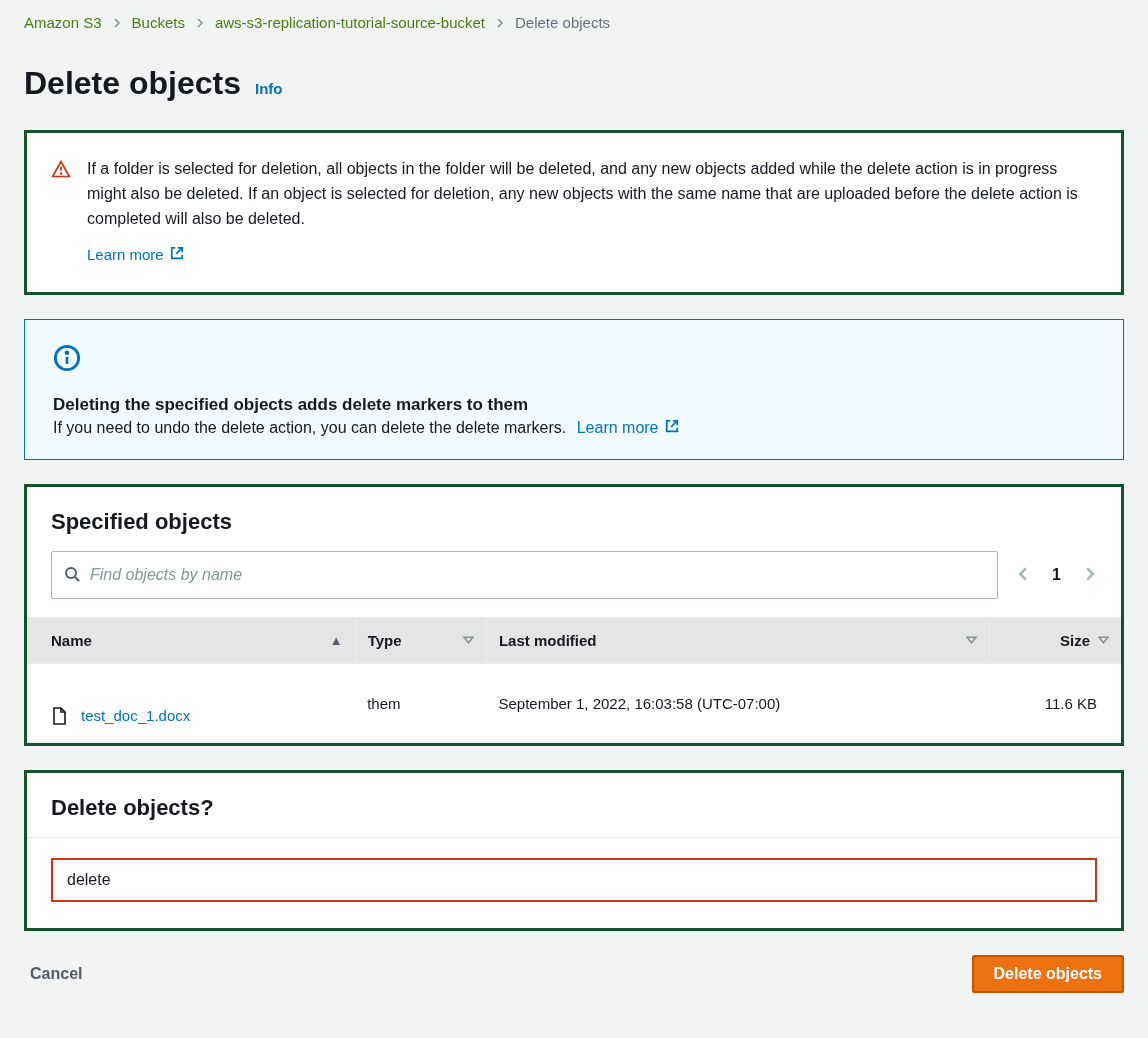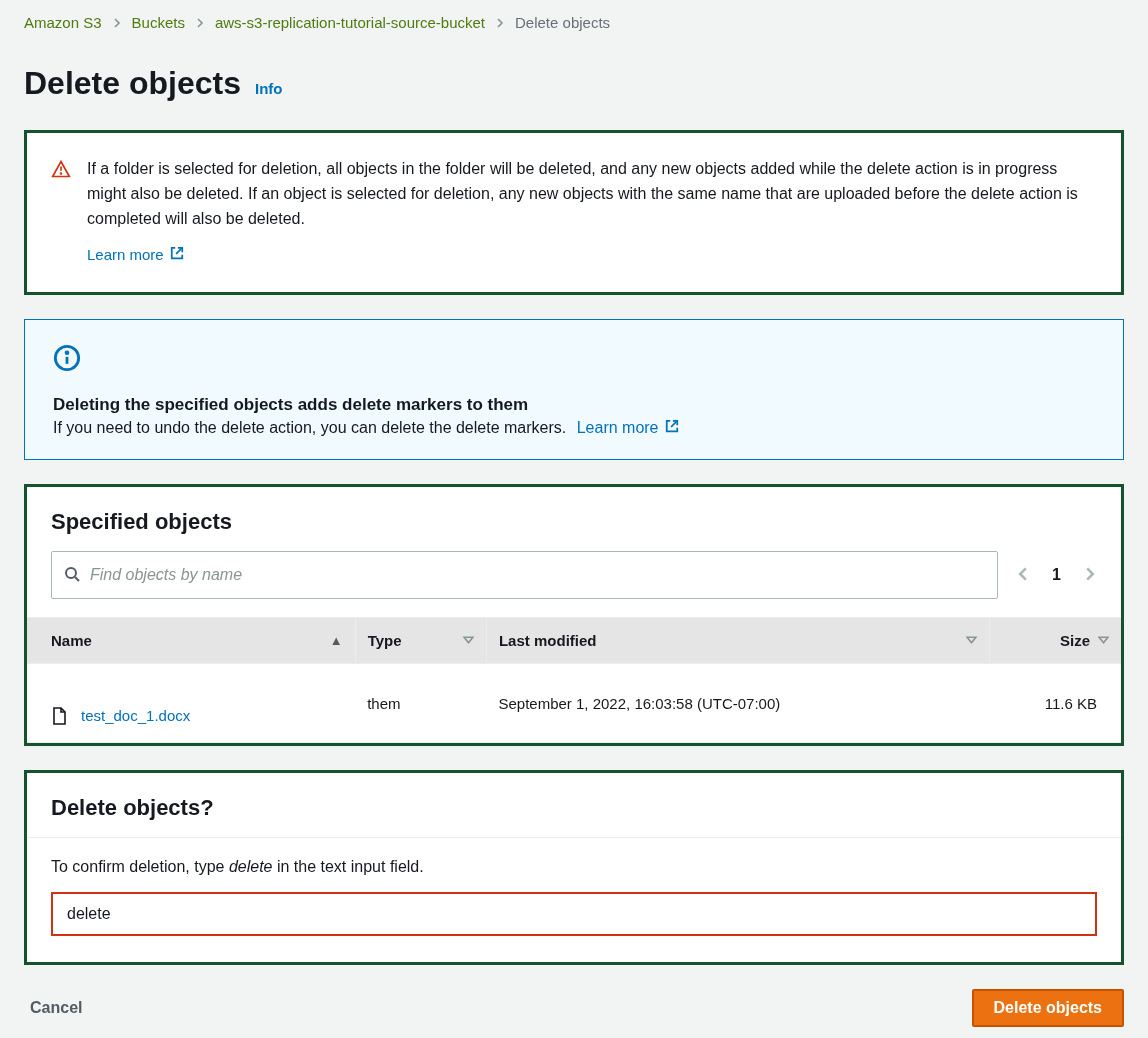--- a/index.html
+++ b/index.html
@@ -396,23 +396,20 @@
       </tr>
     </tbody>
   </table>
 </div>
 
 <div class="panel confirm-panel">
   <div class="section-header">
     <h2 class="section-title">Delete objects?</h2>
   </div>
   <div class="confirm-body">
-    <p class="confirm-instr">
-      <span>To confirm deletion, type </span><em>delete</em><span> in the text input field.</span>
-    </p>
     <input type="text" class="confirm-input" value="delete" style="">
   </div>
 </div>
 
 <div class="actions">
   <button class="btn-cancel">Cancel</button>
   <button class="btn-primary">Delete objects</button>
 </div>
 
 </body></html>

